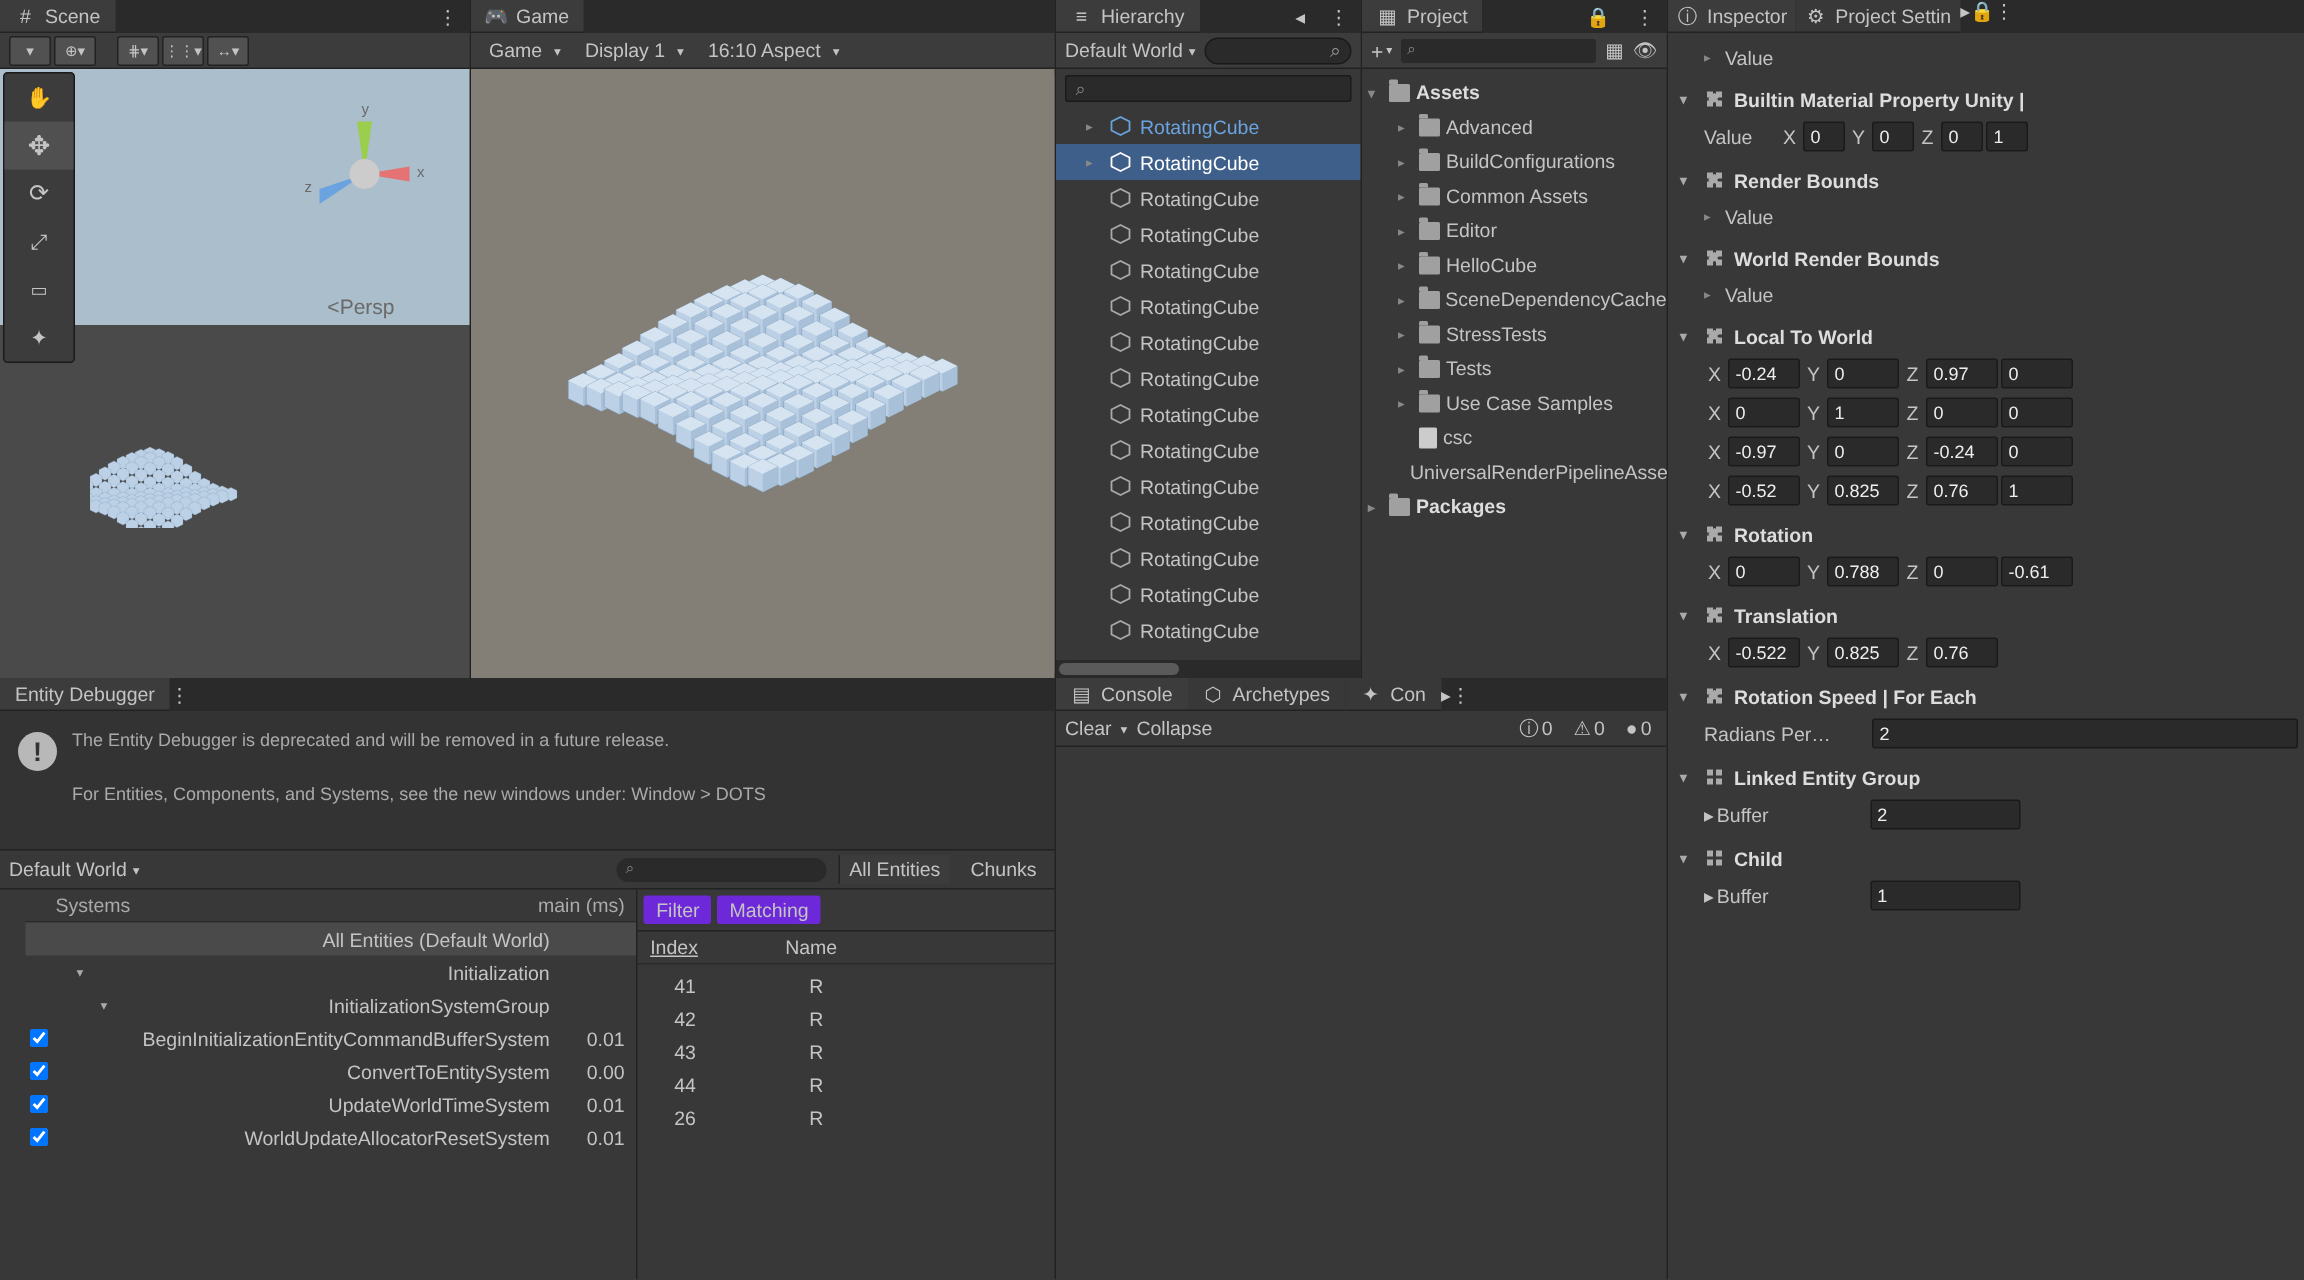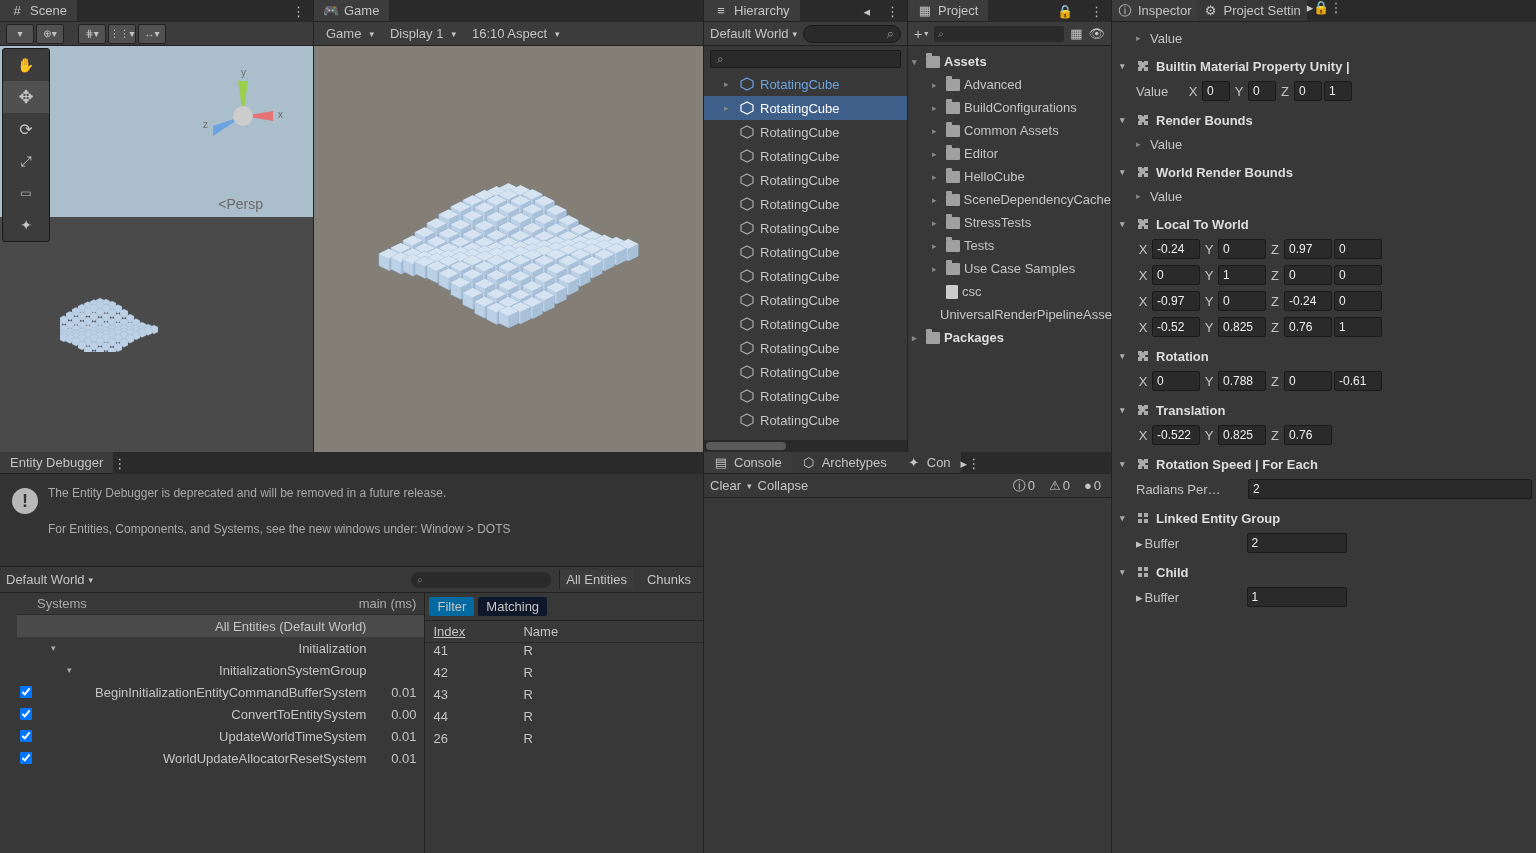--- a/index.html
+++ b/index.html
@@ -110,25 +110,25 @@
 .sys-header .c1 { flex: 1; }
 .sys-row { display: flex; height: 22px; align-items: center; padding-right: 8px; }
 .sys-row.sel { background: #4a4a4a; }
 .sys-row .chk { width: 18px; display: flex; justify-content: center; }
 .sys-row .chk input { width: 12px; height: 12px; }
 .sys-row .arrow { width: 12px; font-size: 9px; color: #aaa; }
 .sys-row .label { flex: 1; overflow: hidden; white-space: nowrap; text-align: right; }
 .sys-row .ms { width: 50px; text-align: right; }
 .entities-col { flex: 1; display: flex; flex-direction: column; border-left: 1px solid #222; }
 .ent-top { display: flex; gap: 4px; padding: 4px; border-bottom: 1px solid #222; }
-.ent-btn { padding: 2px 8px; background: #0369a1; border-radius: 2px; }
-.ent-btn.light { background: #0f172a; }
+.ent-btn { padding: 2px 8px; background: #6d28d9; border-radius: 2px; }
+.ent-btn.light { background: #6d28d9; }
 .ent-hdr { display: flex; height: 22px; align-items: center; padding: 0 8px; border-bottom: 1px solid #2a2a2a; }
 .ent-hdr .c1 { flex: 0 0 90px; text-decoration: underline; }
-.ent-row { display: flex; height: 22px; align-items: flex-start; padding: 0 8px; }
+.ent-row { display: flex; height: 22px; align-items: flex-end; padding: 0 24px; }
 .ent-row .c1 { flex: 0 0 90px; }
 
 
 .cons-area { grid-column: 3 / 5; grid-row: 3; display: flex; flex-direction: column; background: #383838; border-right: 1px solid #222; }
 .cons-tabs { display: flex; height: 22px; background: #2a2a2a; align-items: center; }
 .cons-toolbar { display: flex; align-items: center; height: 24px; padding: 0 6px; gap: 6px; border-bottom: 1px solid #222; }
 .cons-spring { flex: 1; }
 .cons-badge { display: flex; align-items: center; gap: 2px; padding: 0 4px; }
 .cons-body { flex: 1; }
 

